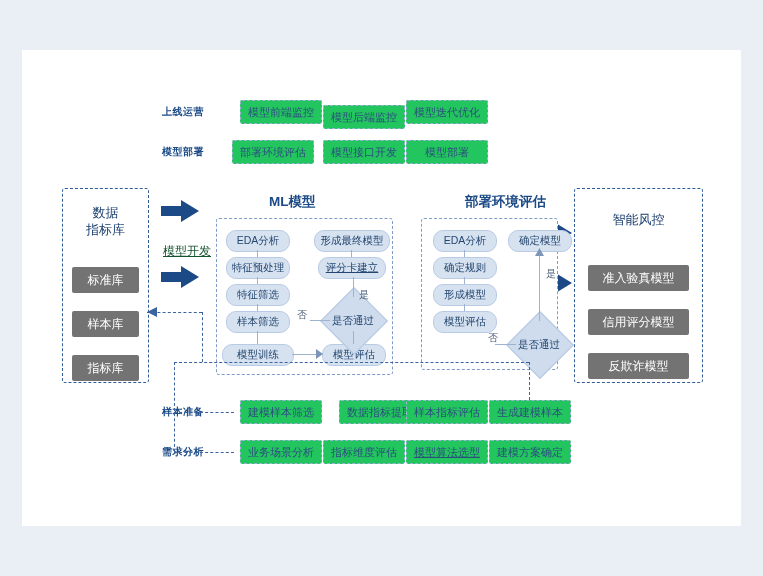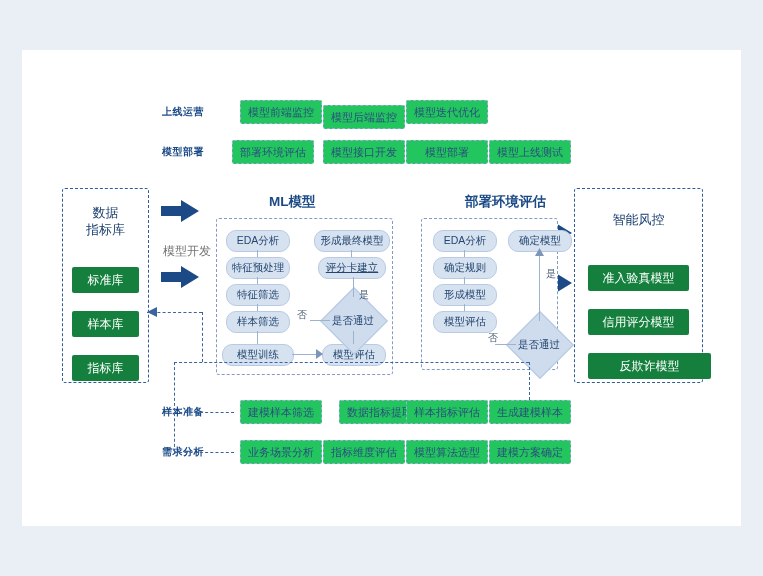--- a/index.html
+++ b/index.html
@@ -20,22 +20,23 @@
     position:absolute;
     font-size:10px;
     font-weight:bold;
     color:#1b4a86;
     letter-spacing:0.5px;
     white-space:nowrap;
   }
   .steplabel {
     position:absolute;
     font-size:12px;
-    color:#737373;
-    white-space:nowrap;
+    color:#14532d;
+    white-space:nowrap;
+    text-decoration:underline;
   }
 
   
   .chip {
     position:absolute;
     border:1px dashed #9bb4d4;
     background:#22c55e;
     color:#2b4f7e;
     font-size:11px;
     text-align:center;
@@ -49,21 +50,21 @@
   .dashbox {
     position:absolute;
     border:1px dashed #2f5b96;
     border-radius:3px;
     background:#ffffff;
   }
 
   
   .solidblock {
     position:absolute;
-    background:#15803d;
+    background:#737373;
     color:#ffffff;
     font-size:12px;
     text-align:center;
     border-radius:2px;
     white-space:nowrap;
     display:flex; align-items:center; justify-content:center;
   }
   .boxtitle {
     position:absolute;
     font-size:13px;
@@ -135,35 +136,34 @@
 
   <div class="rowlabel" style="left:140px; top:55px;">上线运营</div>
   <div class="chip" style="left:218px; top:50px; width:80px;">模型前端监控</div>
   <div class="chip" style="left:301px; top:55px; width:80px;">模型后端监控</div>
   <div class="chip" style="left:384px; top:50px; width:80px;">模型迭代优化</div>
 
   <div class="rowlabel" style="left:140px; top:95px;">模型部署</div>
   <div class="chip" style="left:210px; top:90px; width:80px;">部署环境评估</div>
   <div class="chip" style="left:301px; top:90px; width:80px;">模型接口开发</div>
   <div class="chip" style="left:384px; top:90px; width:80px;">模型部署</div>
-  <div class="chip" style="left:467px; top:90px; width:80px;">模型上线测试</div>
 
   <div class="dashbox" style="left:40px; top:138px; width:85px; height:193px;">
     <div class="boxtitle" style="top:15px;">数据
 指标库</div>
     <div class="solidblock" style="left:9px; top:78px; width:67px; height:26px;">标准库</div>
     <div class="solidblock" style="left:9px; top:122px; width:67px; height:26px;">样本库</div>
     <div class="solidblock" style="left:9px; top:166px; width:67px; height:26px;">指标库</div>
   </div>
 
   <div class="dashbox" style="left:552px; top:138px; width:127px; height:193px;">
     <div class="boxtitle" style="top:22px;">智能风控</div>
     <div class="solidblock" style="left:13px; top:76px; width:101px; height:26px;">准入验真模型</div>
     <div class="solidblock" style="left:13px; top:120px; width:101px; height:26px;">信用评分模型</div>
-    <div class="solidblock" style="left:13px; top:164px; width:123px; height:26px;">反欺诈模型</div>
+    <div class="solidblock" style="left:13px; top:164px; width:101px; height:26px;">反欺诈模型</div>
   </div>
 
   <div class="steplabel" style="left:141px; top:193px;">模型开发</div>
 
   <svg class="fatarrow" style="left:139px; top:150px;" width="38" height="22" viewBox="0 0 38 22">
     <path d="M0 6 h20 v-6 l18 11 -18 11 v-6 H0 z" fill="#1b4a86"></path>
   </svg>
 
   <svg class="fatarrow" style="left:139px; top:216px;" width="38" height="22" viewBox="0 0 38 22">
     <path d="M0 6 h20 v-6 l18 11 -18 11 v-6 H0 z" fill="#1b4a86"></path>
@@ -233,21 +233,21 @@
 
   <div class="rowlabel" style="left:140px; top:355px;">样本准备</div>
   <div class="chip" style="left:218px; top:350px; width:80px;">建模样本筛选</div>
   <div class="chip" style="left:301px; top:350px; width:80px;margin-left:16px;">数据指标提取</div>
   <div class="chip" style="left:384px; top:350px; width:80px;">样本指标评估</div>
   <div class="chip" style="left:467px; top:350px; width:80px;">生成建模样本</div>
 
   <div class="rowlabel" style="left:140px; top:395px;">需求分析</div>
   <div class="chip" style="left:218px; top:390px; width:80px;">业务场景分析</div>
   <div class="chip" style="left:301px; top:390px; width:80px;">指标维度评估</div>
-  <div class="chip" style="left:384px; top:390px; width:80px;">模型算法选型</div>
+  <div class="chip" style="left:384px; top:390px; width:80px;text-decoration:underline;">模型算法选型</div>
   <div class="chip" style="left:467px; top:390px; width:80px;text-align:center;">建模方案确定</div>
 
   <div class="vline d" style="left:507px; top:312px; height:38px;"></div>
   <div class="hline d" style="left:152px; top:312px; width:355px;"></div>
   <div class="hline d" style="left:125px; top:262px; width:55px;"></div>
   <div class="vline d" style="left:180px; top:262px; height:50px;"></div>
   <svg class="thinarrow" style="left:125px; top:257px;" width="10" height="10" viewBox="0 0 10 10">
       <path d="M10 0 L10 10 L0 5 z" fill="#3a63a0"></path>
     </svg>
 

